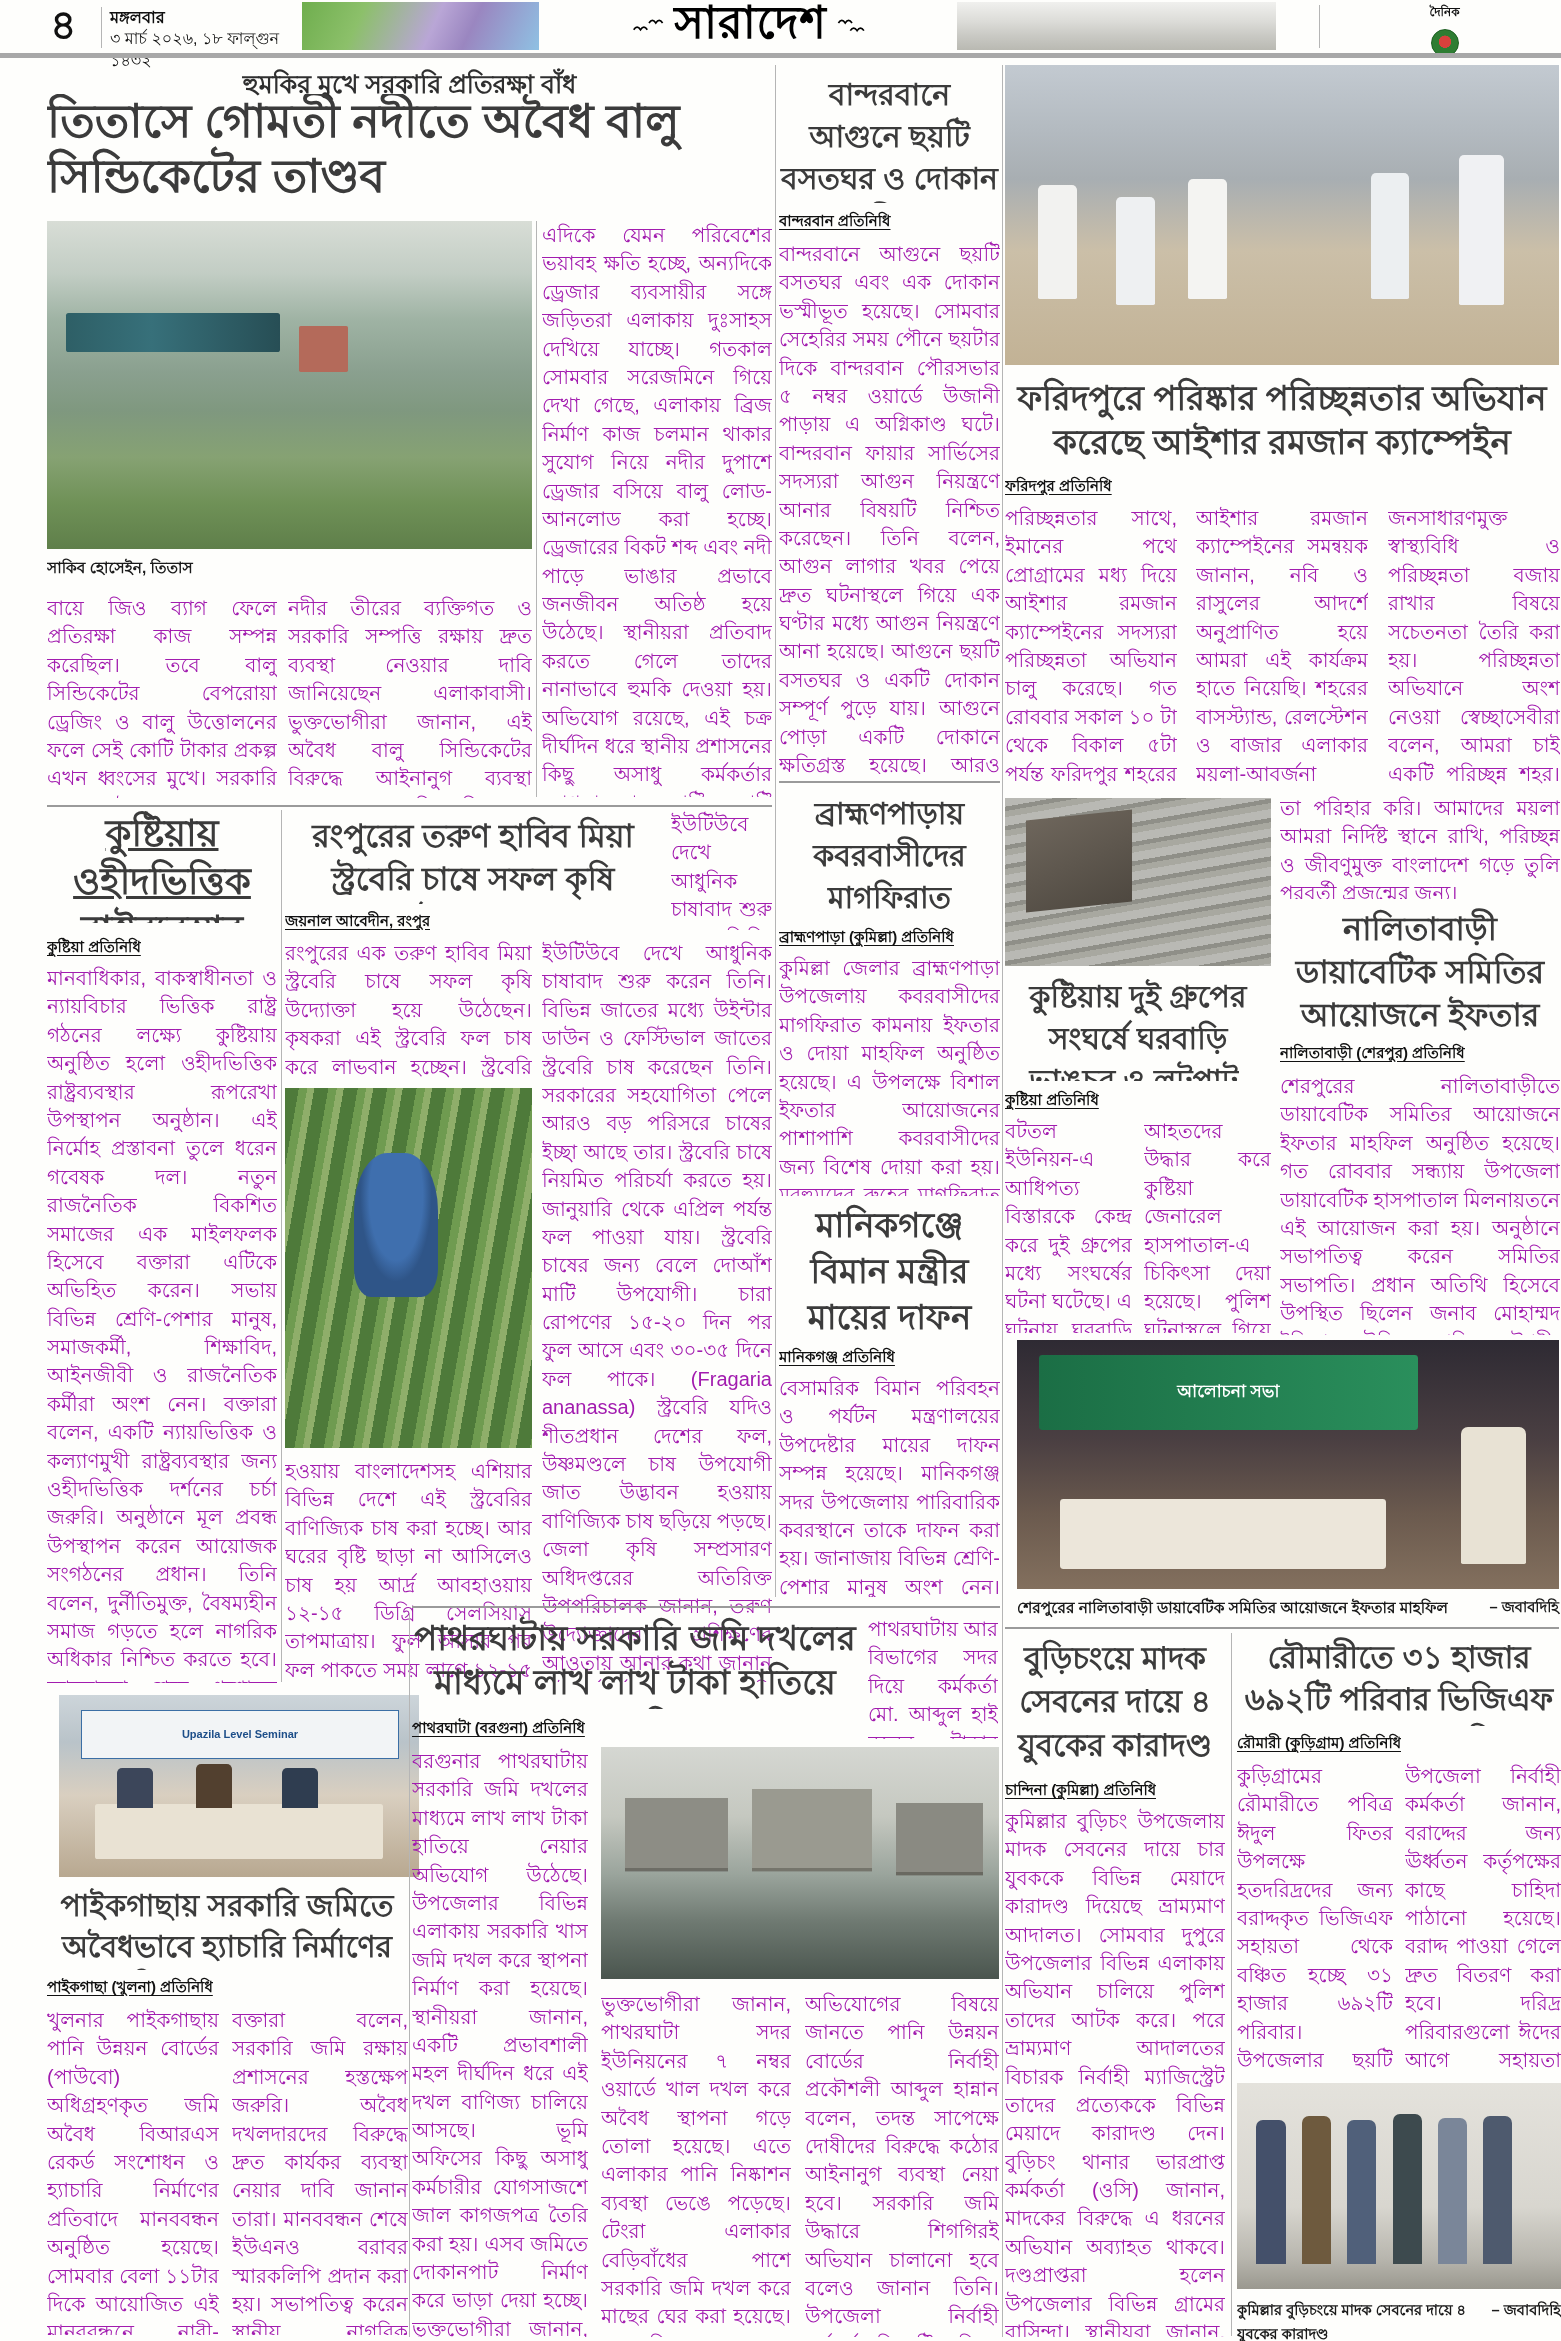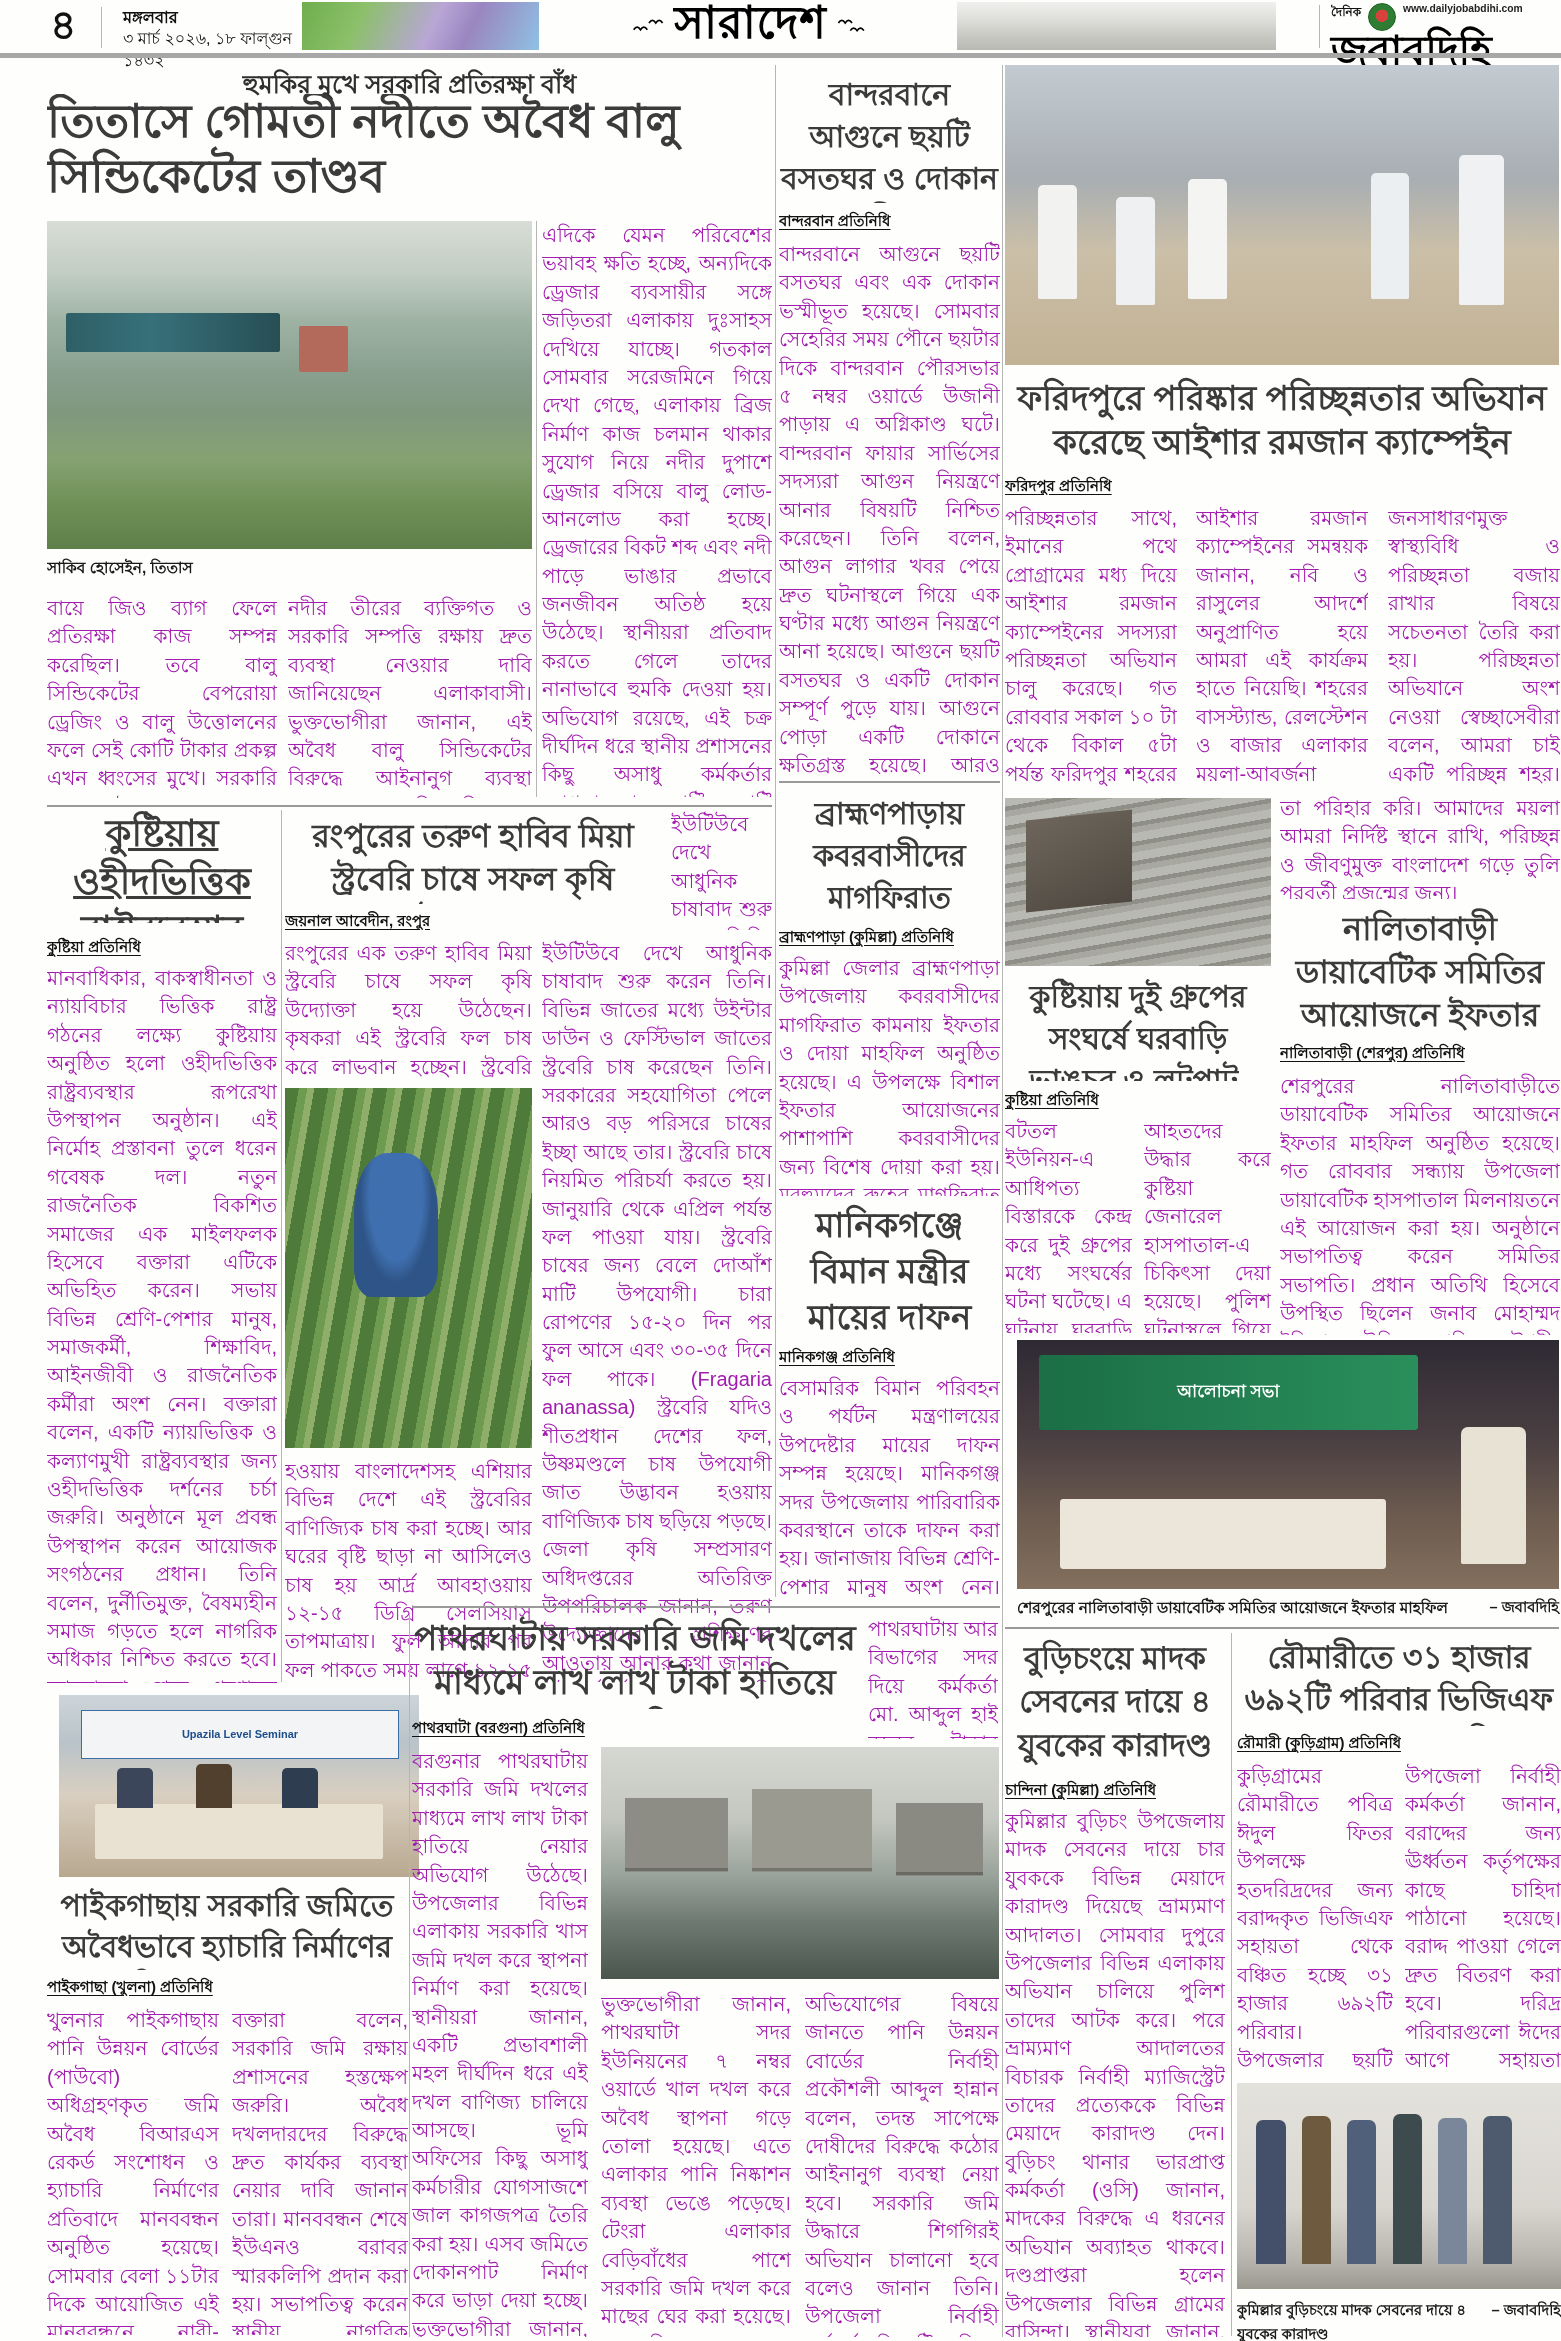--- a/index.html
+++ b/index.html
@@ -31,40 +31,40 @@
 </style>
 </head>
 <body>
 
 <div id="page">
 
   <div class="abs" style="left:50px;top:5.1px;">
     <span class="page-num">৪</span>
   </div>
   <div class="abs rule-v" style="left:101px;top:6.9px;height:41px;"></div>
-  <div class="abs" style="left:123px;top:6px;width:197px;">
+  <div class="abs" style="left:110px;top:6px;width:197px;">
     <div class="hdr-small">মঙ্গলবার</div>
     <div class="hdr-date">৩ মার্চ ২০২৬, ১৮ ফাল্গুন ১৪৩২</div>
   </div>
   <div class="abs photo" style="left:302px;top:1.7px;width:237px;height:48px;background:linear-gradient(115deg,#6fae4e 0%,#8cc06a 25%,#b9a6d6 55%,#9a86c0 70%,#8fc1e3 100%);"></div>
   <div class="abs" style="left:549px;top:0px;width:403px;height:51px;display:flex;align-items:center;justify-content:center;gap:8.6px;">
     <svg width="34" height="19" viewBox="0 0 40 22">
         <path d="M2 16 Q6 10 10 16 Q14 10 18 16" stroke="#000" stroke-width="2" fill="none"></path>
         <path d="M20 8 Q24 2 28 8 Q32 2 36 8" stroke="#000" stroke-width="2" fill="none"></path>
       </svg>
     <span class="masthead-title">সারাদেশ</span>
     <svg width="34" height="19" viewBox="0 0 40 22">
         <path d="M4 8 Q8 2 12 8 Q16 2 20 8" stroke="#000" stroke-width="2" fill="none"></path>
         <path d="M18 17 Q22 11 26 17 Q30 11 34 17" stroke="#000" stroke-width="2" fill="none"></path>
       </svg>
   </div>
   <div class="abs photo" style="left:957px;top:1.7px;width:319px;height:48px;background:linear-gradient(180deg,#f0f0ee 0%,#dcdcd8 40%,#c9c9c4 70%,#b9b9b2 100%);"></div>
   <div class="abs rule-v" style="left:1319px;top:5.1px;height:43px;"></div>
   <div class="abs" style="left:1331px;top:2.6px;width:227px;">
-    <div style="display:flex;gap:6.9px;">
+    <div style="display:flex;align-items:center;gap:6.9px;flex-direction:column;">
       <span class="logo-small">দৈনিক</span>
       <span class="emblem"></span>
       <span class="logo-url">www.dailyjobabdihi.com</span>
     </div>
     <div class="logo-big">জবাবদিহি</div>
   </div>
   <div class="abs" style="left:0;top:53px;width:1561px;height:5.1px;background:#a8a8a8;"></div>
 
   <div class="abs kicker" style="left:47px;top:65px;width:725px;font-size:25px;">হুমকির মুখে সরকারি প্রতিরক্ষা বাঁধ</div>
   <div class="abs headline-left" style="left:47px;top:94px;width:725px;height:120px;font-size:46px;line-height:1.2;">তিতাসে গোমতী নদীতে অবৈধ বালু সিন্ডিকেটের তাণ্ডব</div>

